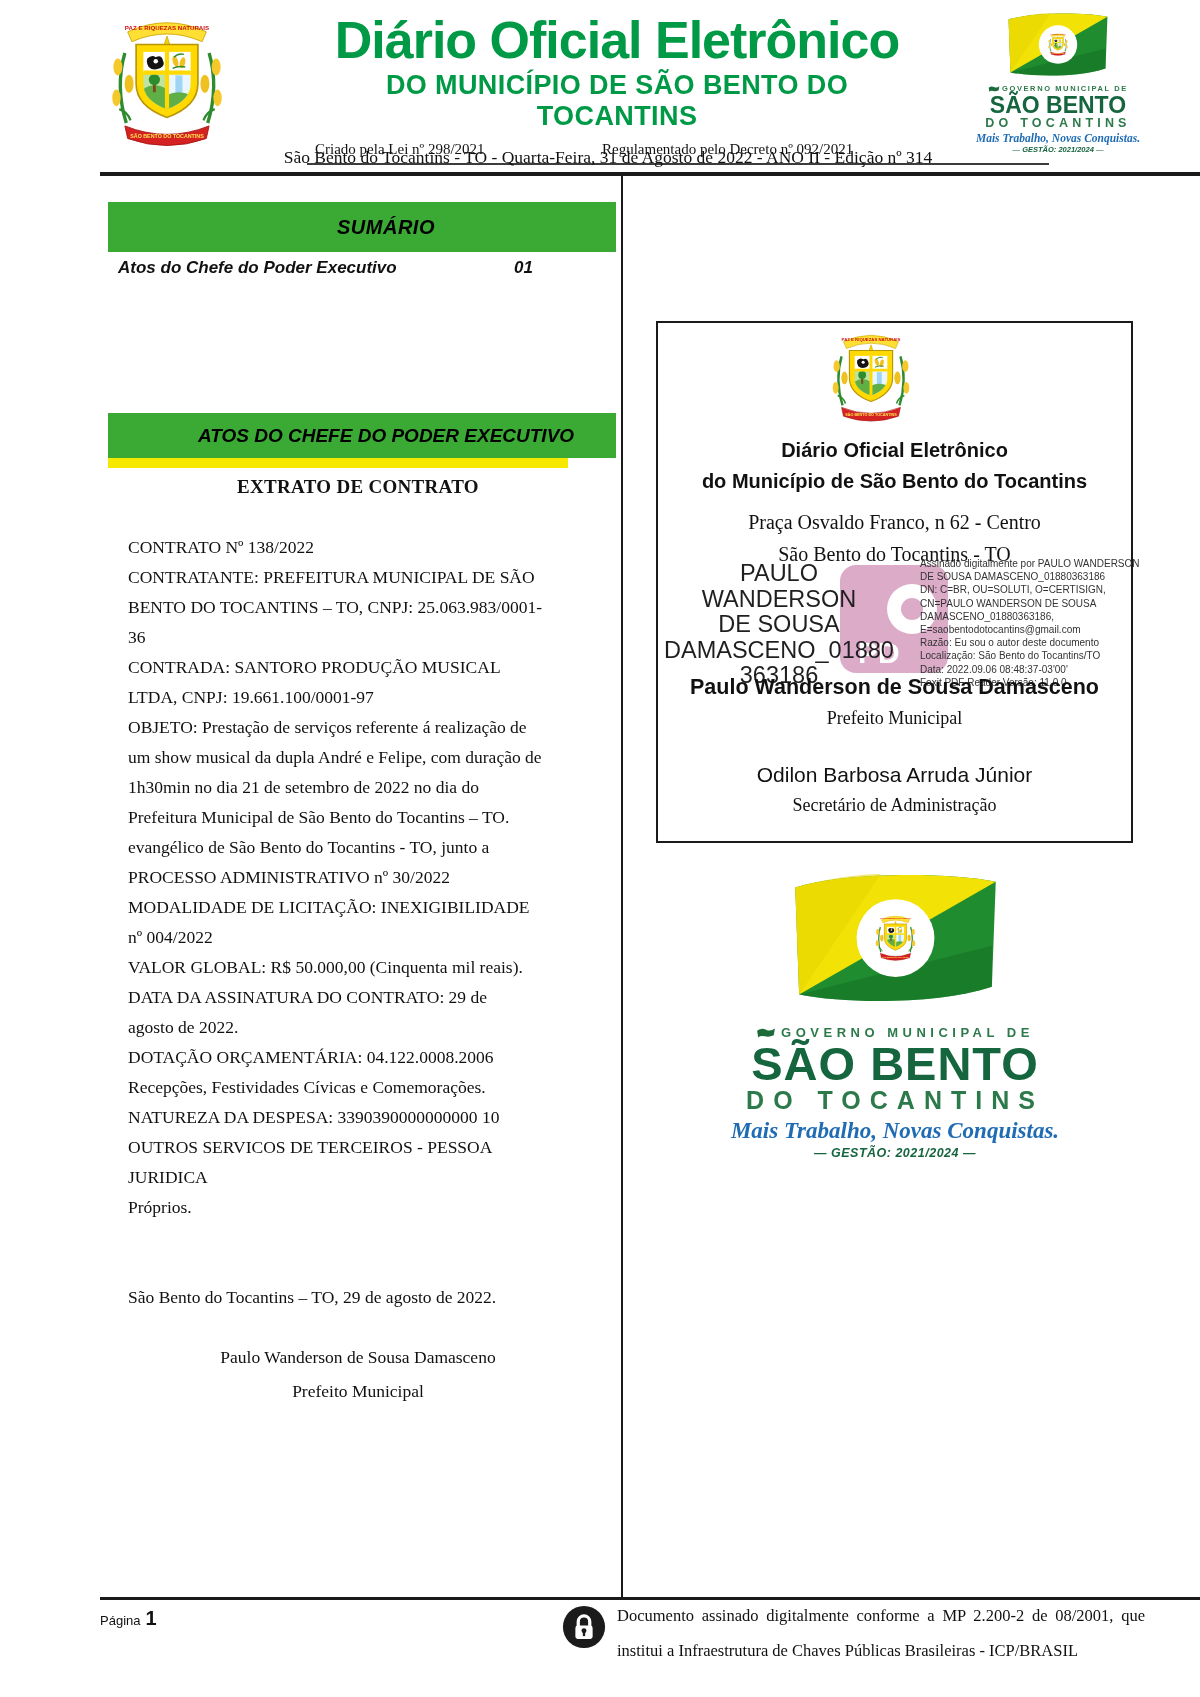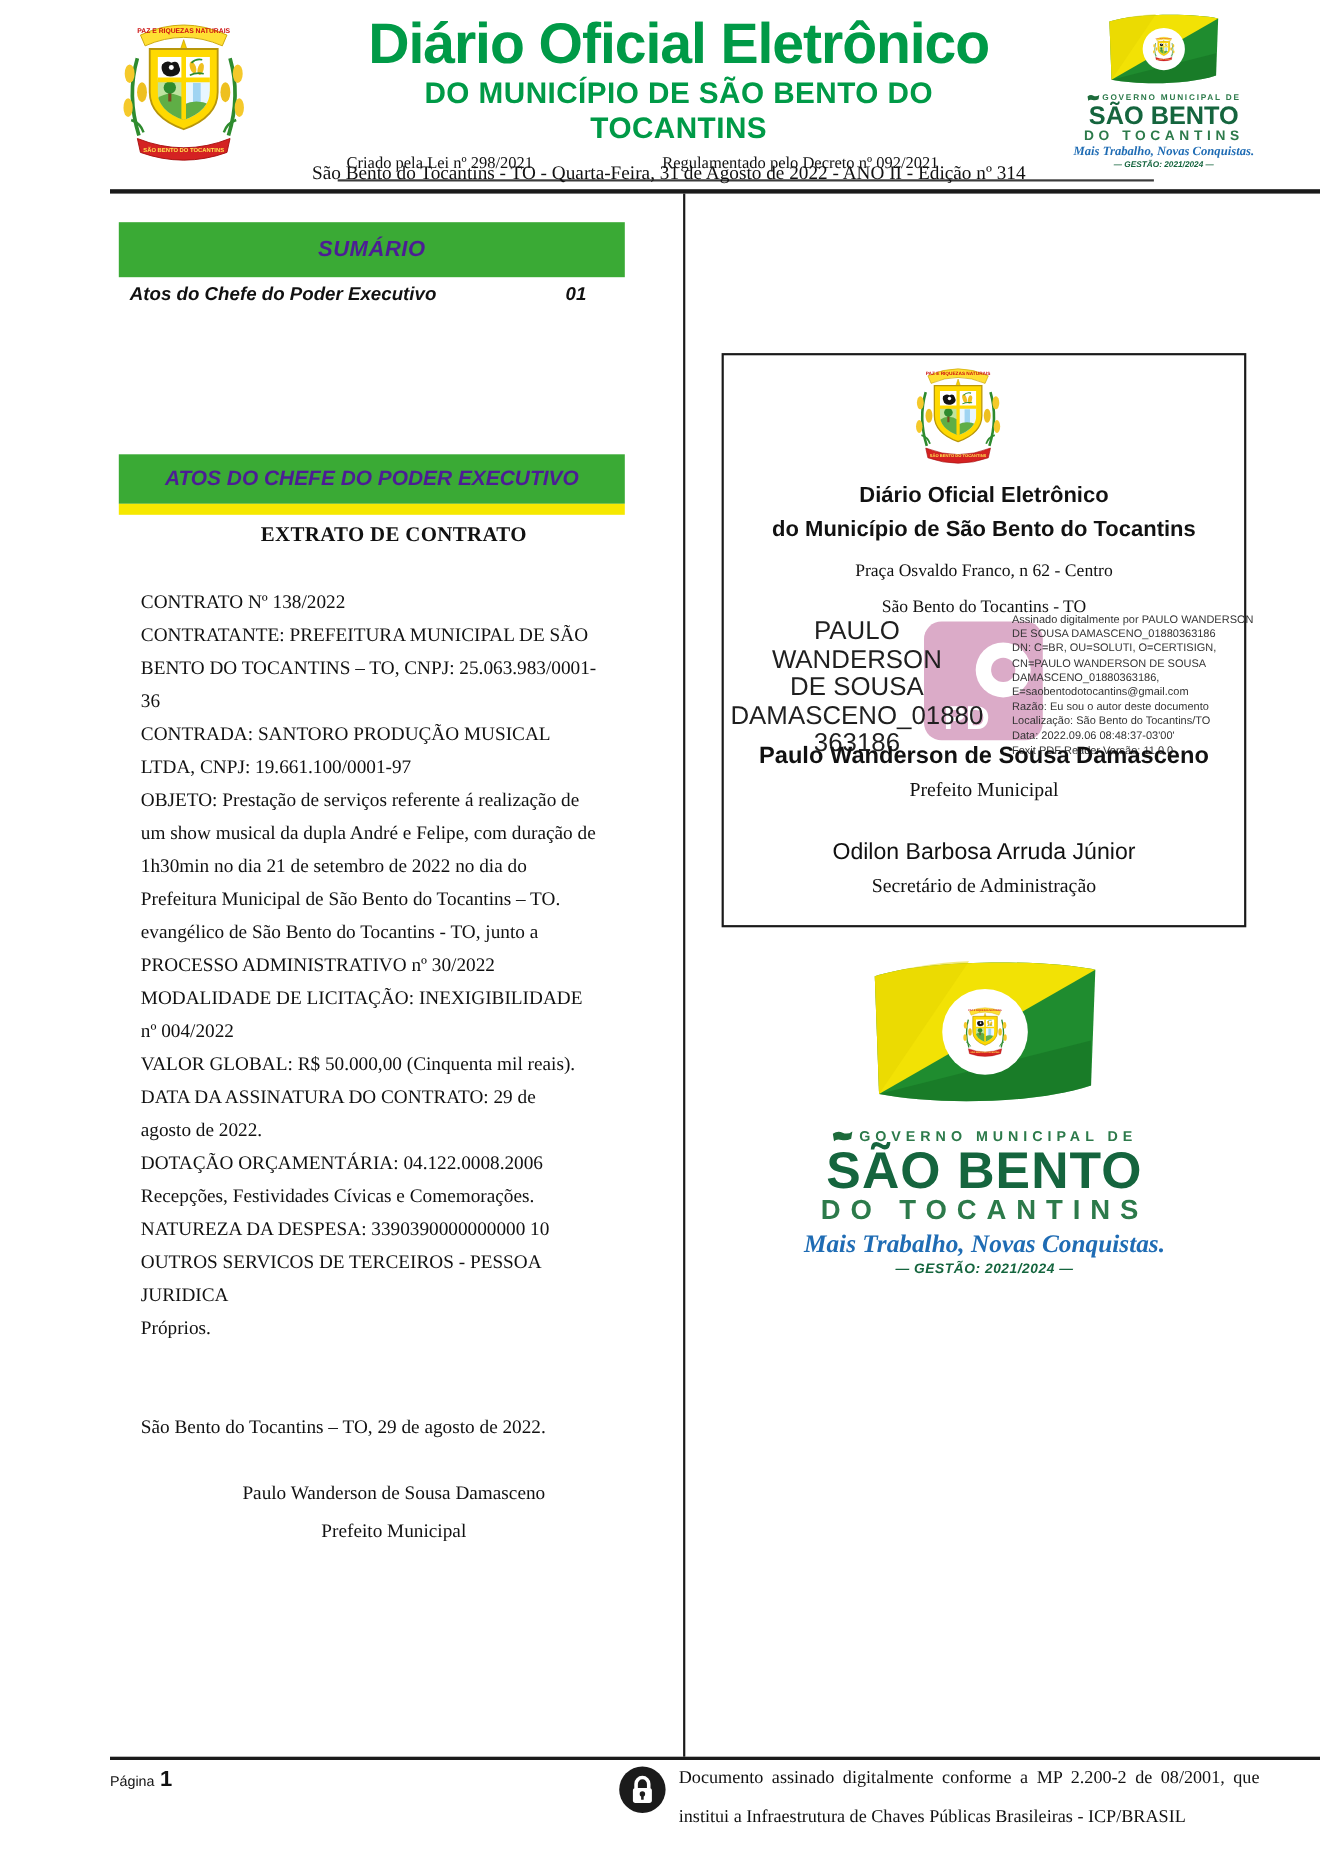--- a/index.html
+++ b/index.html
@@ -33,22 +33,22 @@
   .lg-term{font-family:"Liberation Sans",sans-serif;font-style:italic;font-weight:bold;
            font-size:7.5px;color:var(--logo-green,#1d6b3b);margin-top:2px;}
 
   .dateline{position:absolute;left:65px;top:147px;width:1000px;text-align:center;font-size:17.5px;}
   .rule-top{position:absolute;left:57px;top:172px;width:1101px;height:4px;background:#1a1a1a;}
   .col-divider{position:absolute;left:578px;top:176px;width:2px;height:1421px;background:#1a1a1a;}
   .rule-bottom{position:absolute;left:57px;top:1597px;width:1101px;height:3px;background:#1a1a1a;}
 
   
   .banner{position:absolute;left:65px;width:460px;background:var(--banner-green,#3aaa35);
-          color:#4c1d95;font-family:"Liberation Sans",sans-serif;font-weight:bold;font-style:italic;
-          display:flex;align-items:center;justify-content:center;}
+          color:#000000;font-family:"Liberation Sans",sans-serif;font-weight:bold;font-style:italic;
+          display:flex;align-items:center;justify-content:center;padding-left:48px;}
   .banner-sumario{top:202px;height:50px;font-size:20px;letter-spacing:.5px;}
   .banner-atos{top:413px;height:45px;font-size:19px;}
   .banner-atos-yellow{position:absolute;left:65px;top:458px;width:460px;height:10px;
           background:var(--accent-yellow,#f6e800);}
   .toc-row{position:absolute;left:65px;top:258px;width:460px;font-family:"Liberation Sans",sans-serif;
           font-weight:bold;font-style:italic;font-size:17px;}
   .toc-label{position:absolute;left:10px;top:0;}
   .toc-page{position:absolute;right:35px;top:0;}
 
   .extrato{position:absolute;left:85px;top:476px;width:460px;text-align:center;
@@ -60,21 +60,21 @@
   .signer-role{position:absolute;left:85px;top:1381px;width:460px;text-align:center;font-size:17.5px;}
 
   
   .sig-box{position:absolute;left:613px;top:321px;width:477px;height:522px;
            border:2px solid #1a1a1a;box-sizing:border-box;}
   .box-arms{position:absolute;left:163px;top:2px;width:100px;height:102px;}
   .box-title1{position:absolute;top:116px;left:0;width:100%;text-align:center;
            font-family:"Liberation Sans",sans-serif;font-weight:bold;font-size:20px;}
   .box-title2{position:absolute;top:147px;left:0;width:100%;text-align:center;
            font-family:"Liberation Sans",sans-serif;font-weight:bold;font-size:20px;}
-  .box-addr{position:absolute;left:0;width:100%;text-align:center;font-size:16px;}
+  .box-addr{position:absolute;left:0;width:100%;text-align:center;font-size:20px;}
   .addr1{top:188px;} .addr2{top:220px;}
   .stamp-name{position:absolute;left:2px;top:238px;width:238px;text-align:center;
            font-family:"Liberation Sans",sans-serif;font-size:23.5px;line-height:25.5px;color:#1f1f1f;}
   .stamp-watermark{position:absolute;left:180px;top:240px;width:112px;height:112px;opacity:.92;}
   .stamp-details{position:absolute;left:262px;top:234px;width:218px;
            font-family:"Liberation Sans",sans-serif;font-size:10px;line-height:13.2px;color:#333;}
   .stamp-details div{white-space:nowrap;}
   .box-mayor-name{position:absolute;top:352px;left:0;width:100%;text-align:center;
            font-family:"Liberation Sans",sans-serif;font-weight:bold;font-size:21.5px;}
   .box-mayor-role{position:absolute;top:385px;left:0;width:100%;text-align:center;font-size:18px;}

